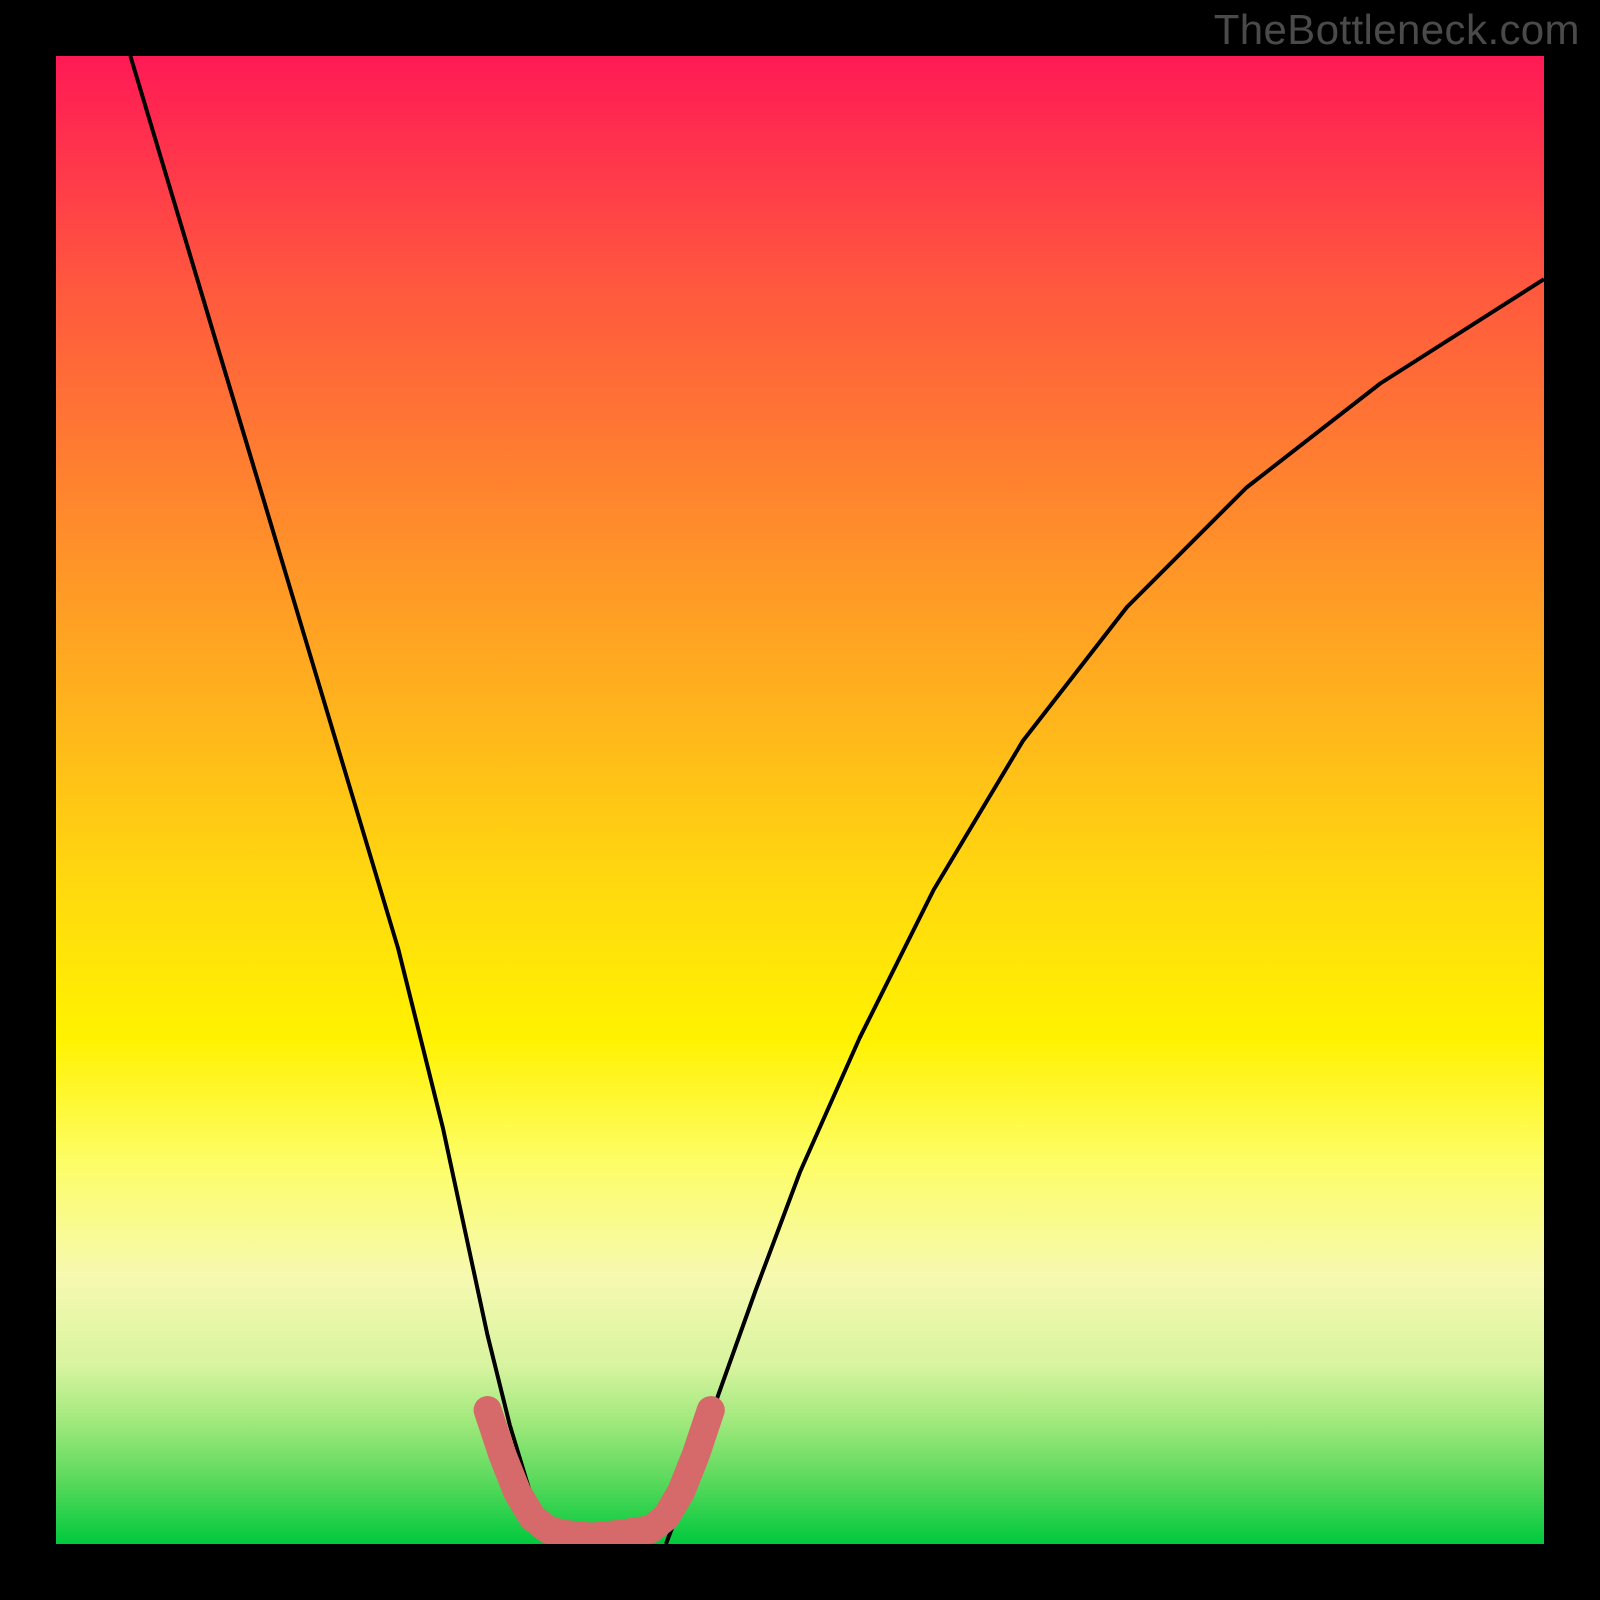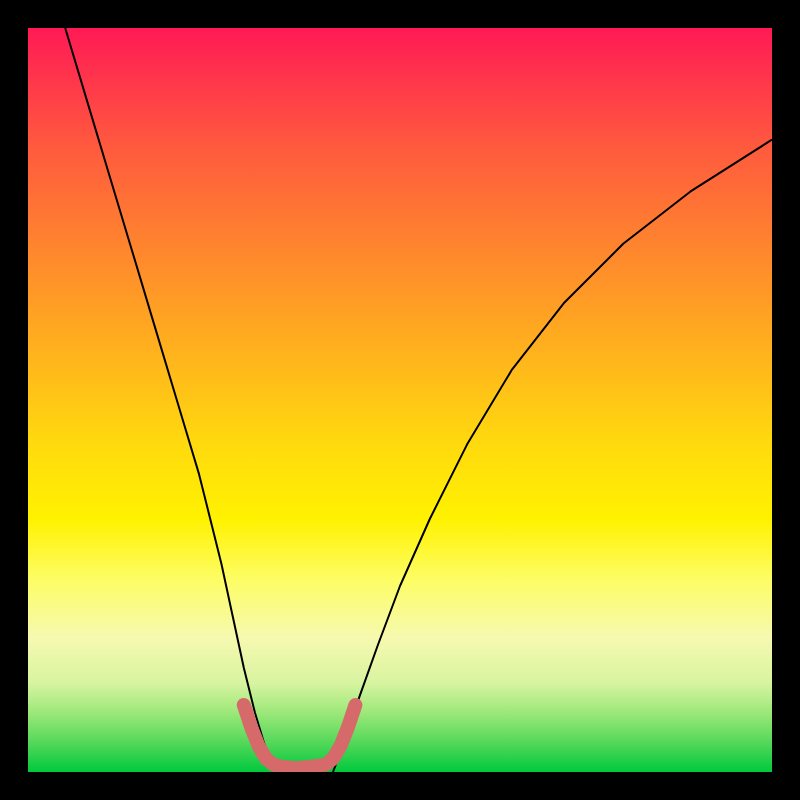--- a/index.html
+++ b/index.html
@@ -49,20 +49,21 @@
   }
   svg.curve {
     position: absolute;
     top: 0; left: 0;
   }
 </style>
 </head>
 <body>
 
 <div class="frame">
+  <div class="watermark">TheBottleneck.com</div>
   <div class="plot">
     <svg class="curve" width="744" height="744" viewBox="0 0 744 744">
       <g id="series-container">
           <path d="M37.2 0.0 L59.5 74.4 L81.8 148.8 L104.2 223.2 L126.5 297.6 L148.8 372.0 L171.1 446.4 L193.4 535.7 L204.6 587.8 L215.8 639.8 L226.9 684.5 L238.1 721.7 L249.2 744.0" fill="none" stroke="#000000" stroke-width="2" stroke-linecap="butt" stroke-linejoin="round"></path>
           <path d="M305.0 744.0 L316.2 714.2 L331.1 669.6 L349.7 617.5 L372.0 558.0 L401.8 491.0 L439.0 416.6 L483.6 342.2 L535.7 275.3 L595.2 215.8 L662.2 163.7 L744.0 111.6" fill="none" stroke="#000000" stroke-width="2" stroke-linecap="butt" stroke-linejoin="round"></path>
           <path d="M215.8 677.0 L223.2 699.4 L230.6 718.0 L238.1 730.6 L245.5 736.6 L253.0 738.8 L267.8 740.3 L282.7 738.8 L297.6 736.6 L305.0 730.6 L312.5 718.0 L319.9 699.4 L327.4 677.0" fill="none" stroke="#d66a6a" stroke-width="14" stroke-linecap="round" stroke-linejoin="round"></path>
         </g>
     </svg>
   </div>
 </div>

